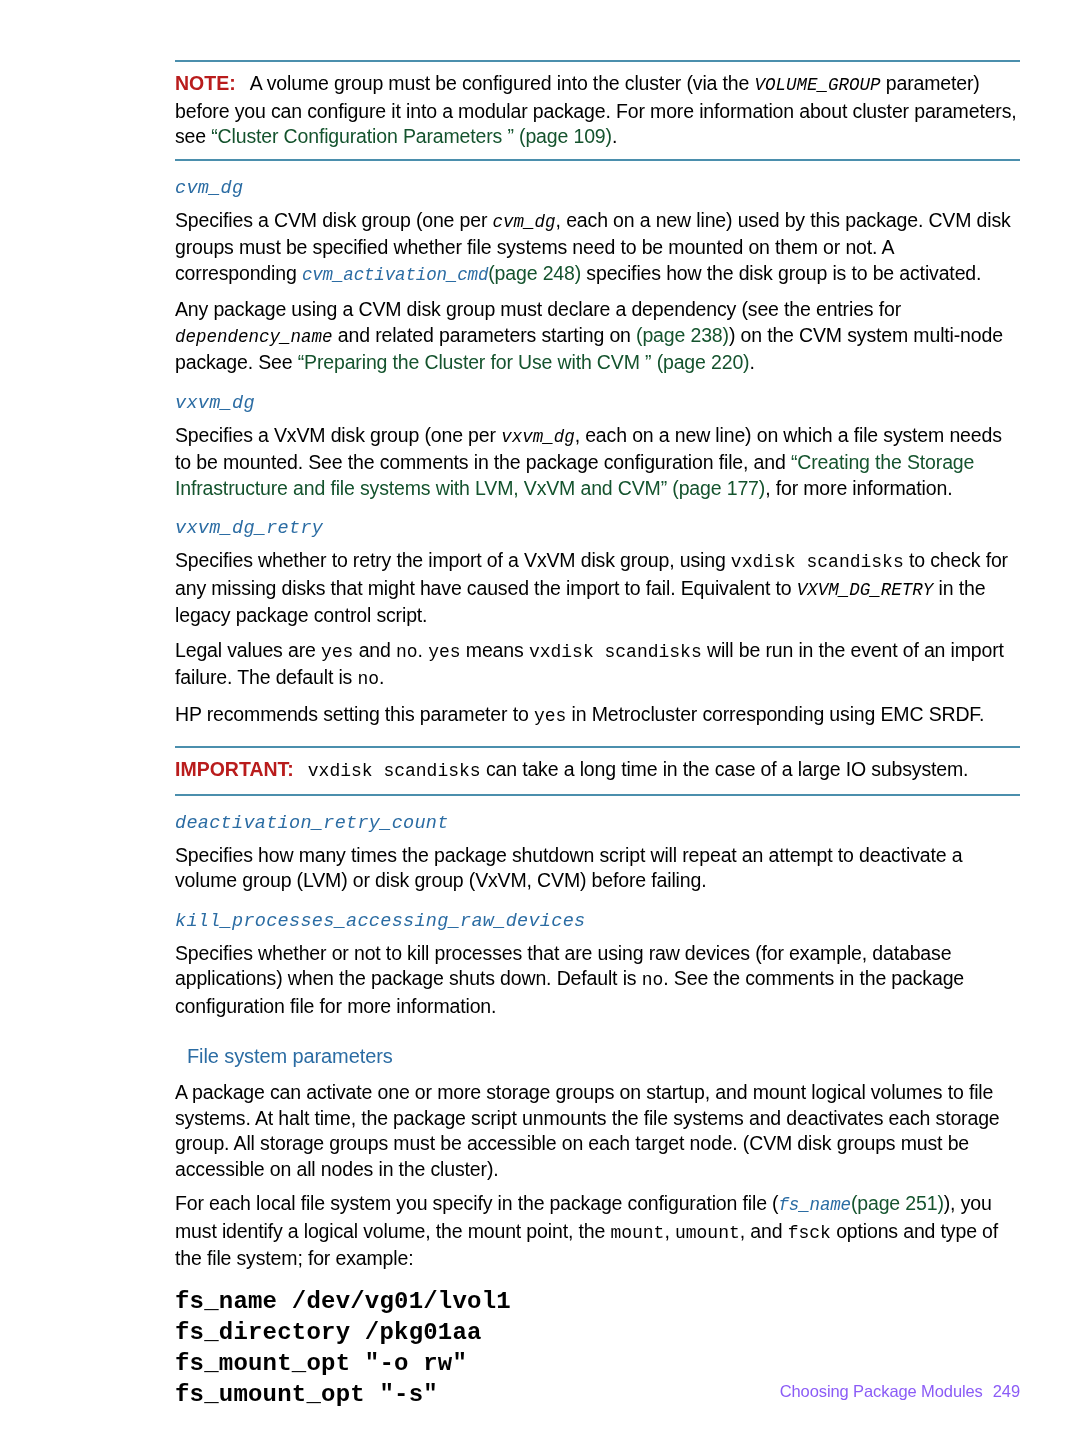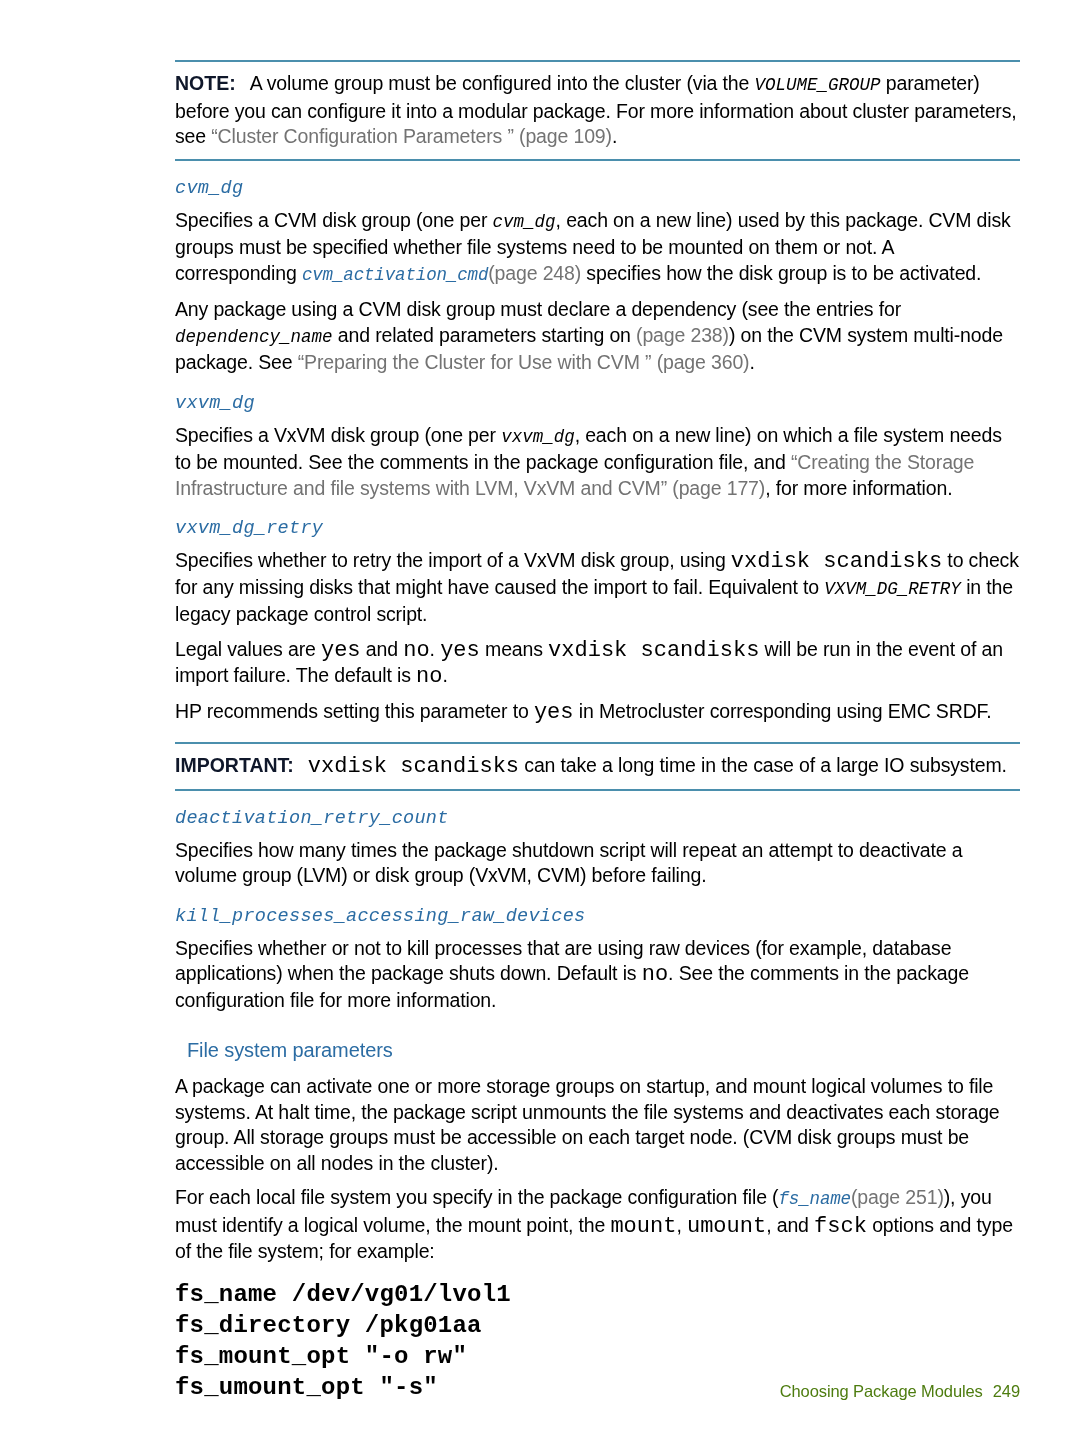--- a/index.html
+++ b/index.html
@@ -38,21 +38,21 @@
     margin: 0 0 14px 0;
   }
   .admon p {
     margin: 0;
     font-size: 19.5px;
     line-height: 25.5px;
     letter-spacing: -0.15px;
   }
   .admon-label {
     font-weight: bold;
-    color: #0f172a;
+    color: #b91c1c;
     letter-spacing: 0px;
   }
   .admon-gap { display: inline-block; width: 14px; }
 
   
   .param {
     font-family: "Liberation Mono", "DejaVu Sans Mono", monospace;
     font-style: italic;
     color: #2b6ca3;
     font-size: 18.5px;
@@ -73,31 +73,31 @@
     margin: 8px 0 9px 0;
     font-size: 19.5px;
     line-height: 25.5px;
     letter-spacing: -0.15px;
     text-align: left;
   }
 
   
   .mono {
     font-family: "Liberation Mono", "DejaVu Sans Mono", monospace;
-    font-size: 22px;
+    font-size: 18px;
     letter-spacing: 0px;
   }
   .mono-i {
     font-family: "Liberation Mono", "DejaVu Sans Mono", monospace;
     font-style: italic;
     font-size: 17.5px;
     letter-spacing: 0px;
   }
   .lnk {
-    color: #737373;
+    color: #14532d;
     text-decoration: none;
   }
   .lnk-mono-i {
     color: #2b6ca3;
     font-family: "Liberation Mono", "DejaVu Sans Mono", monospace;
     font-style: italic;
     font-size: 17.5px;
     text-decoration: none;
   }
 
@@ -116,38 +116,38 @@
   }
 
   
   .footer {
     position: absolute;
     left: 175px;
     top: 1382px;
     width: 845px;
     text-align: right;
     font-size: 16.5px;
-    color: #4d7c0f;
+    color: #8b5cf6;
     letter-spacing: -0.1px;
   }
   .footer .fnum { margin-left: 10px; }
 </style>
 </head>
 <body>
 
 <div class="page">
   <div class="content">
 
     <div class="admon">
       <p><span class="admon-label">NOTE:</span><span class="admon-gap"></span><span>A volume group must be configured into the cluster (via the </span><span class="mono-i">VOLUME_GROUP</span><span> parameter) before you can configure it into a modular package. For more information about cluster parameters, see </span><a class="lnk" href="#">“Cluster Configuration Parameters ” (page 109)</a><span>.</span></p>
     </div>
 
     <div class="param">cvm_dg</div>
     <p class="body"><span>Specifies a CVM disk group (one per </span><span class="mono-i">cvm_dg</span><span>, each on a new line) used by this package. CVM disk groups must be specified whether file systems need to be mounted on them or not. A corresponding </span><a class="lnk-mono-i" href="#">cvm_activation_cmd</a><a class="lnk" href="#">(page 248)</a><span> specifies how the disk group is to be activated.</span></p>
-    <p class="body"><span>Any package using a CVM disk group must declare a dependency (see the entries for </span><span class="mono-i">dependency_name</span><span> and related parameters starting on </span><a class="lnk" href="#">(page 238)</a><span>) on the CVM system multi-node package. See </span><a class="lnk" href="#">“Preparing the Cluster for Use with CVM ” (page 360)</a><span>.</span></p>
+    <p class="body"><span>Any package using a CVM disk group must declare a dependency (see the entries for </span><span class="mono-i">dependency_name</span><span> and related parameters starting on </span><a class="lnk" href="#">(page 238)</a><span>) on the CVM system multi-node package. See </span><a class="lnk" href="#">“Preparing the Cluster for Use with CVM ” (page 220)</a><span>.</span></p>
 
     <div class="param">vxvm_dg</div>
     <p class="body"><span>Specifies a VxVM disk group (one per </span><span class="mono-i">vxvm_dg</span><span>, each on a new line) on which a file system needs to be mounted. See the comments in the package configuration file, and </span><a class="lnk" href="#">“Creating the Storage Infrastructure and file systems with LVM, VxVM and CVM” (page 177)</a><span>, for more information.</span></p>
 
     <div class="param">vxvm_dg_retry</div>
     <p class="body"><span>Specifies whether to retry the import of a VxVM disk group, using </span><span class="mono">vxdisk scandisks</span><span> to check for any missing disks that might have caused the import to fail. Equivalent to </span><span class="mono-i">VXVM_DG_RETRY</span><span> in the legacy package control script.</span></p>
     <p class="body"><span>Legal values are </span><span class="mono">yes</span><span> and </span><span class="mono">no</span><span>. </span><span class="mono">yes</span><span> means </span><span class="mono">vxdisk scandisks</span><span> will be run in the event of an import failure. The default is </span><span class="mono">no</span><span>.</span></p>
     <p class="body" style="margin-bottom:17px;"><span>HP recommends setting this parameter to </span><span class="mono">yes</span><span> in Metrocluster corresponding using EMC SRDF.</span></p>
 
     <div class="admon">

